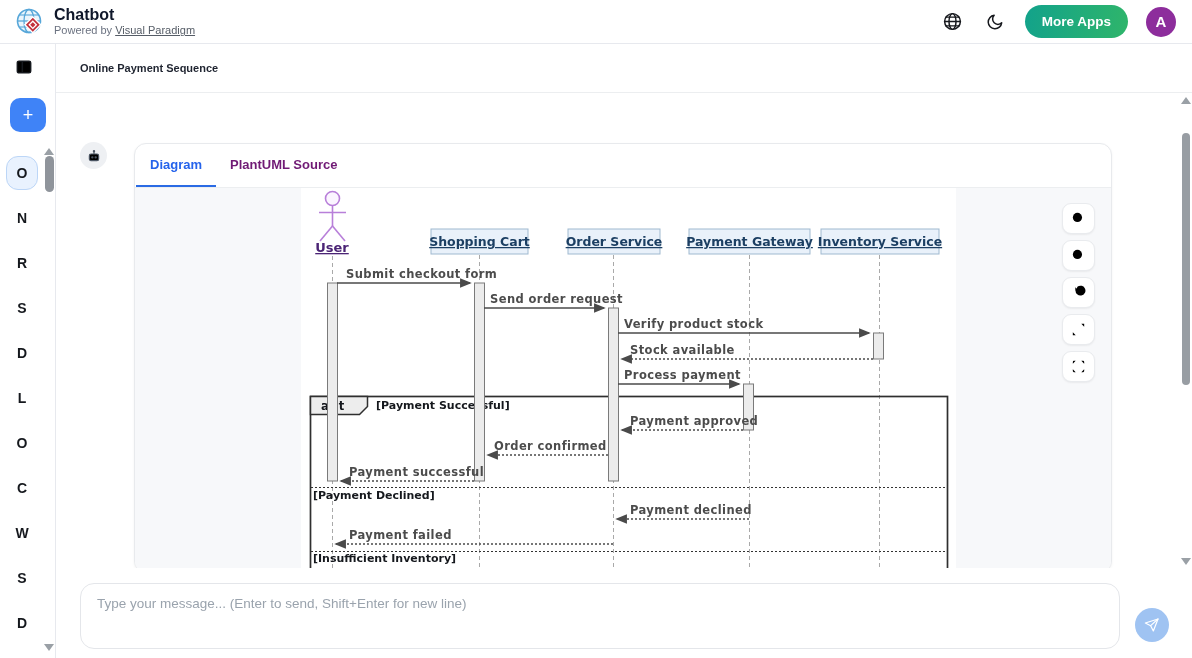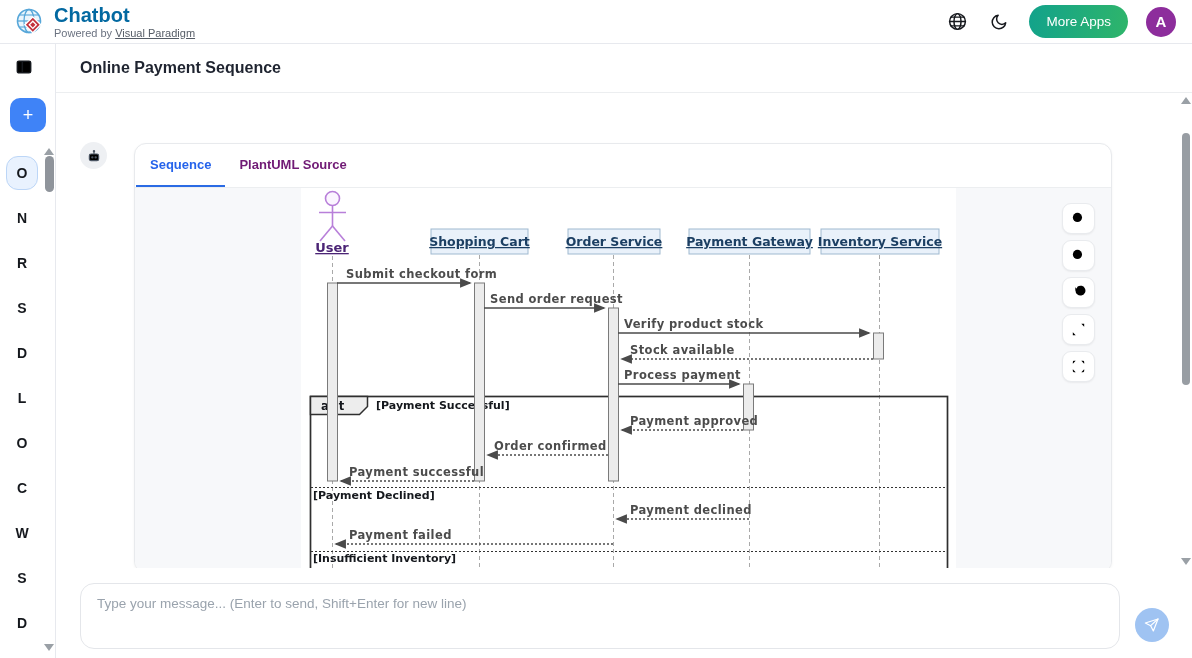--- a/index.html
+++ b/index.html
@@ -5,26 +5,26 @@
   * { margin:0; padding:0; box-sizing:border-box; }
   html,body { width:1192px; height:658px; }
   body { font-family:"Liberation Sans", sans-serif; background:#fff; color:#1f2430; overflow:hidden; }
   .app { position:relative; width:1192px; height:658px; background:#fff; overflow:hidden; }
 
   
   .topbar { position:absolute; left:0; top:0; width:1192px; height:44px; background:#fff;
             border-bottom:1px solid #e7e9ee; display:flex; align-items:center; padding:0 12px; z-index:30; }
   .logo { width:32px; height:32px; margin:0 8px 0 2px; }
   .title-block { display:flex; flex-direction:column; line-height:1.15; }
-  .app-title { font-size:20px; font-weight:bold; color:#0369a1; }
+  .app-title { font-size:16px; font-weight:bold; color:#0f172a; }
   .powered { font-size:11px; color:#6b7280;text-align:right; }
   .powered a { color:#555c66; text-decoration:underline; }
   .topbar-right { margin-left:auto; display:flex; align-items:center; gap:18px; }
   .icon-btn { background:none; border:none; cursor:pointer; width:24px; height:24px; display:flex; align-items:center; justify-content:center; }
-  .more-apps { border:none; cursor:pointer; color:#fff; font-size:13.5px; font-weight:normal;
+  .more-apps { border:none; cursor:pointer; color:#fff; font-size:13.5px; font-weight:bold;
                padding:9px 17px; border-radius:18px; background:linear-gradient(100deg,#12a28b,#2fb56a); }
   .avatar { width:30px; height:30px; border-radius:50%; background:#8d2d9c; color:#fff; font-weight:bold;
             font-size:15px; display:flex; align-items:center; justify-content:center; cursor:pointer; margin-right:4px; }
 
   
   .rail { position:absolute; left:0; top:44px; width:56px; height:614px; background:#fff;
           border-right:1px solid #e7e9ee; z-index:20; }
   .panel-toggle { position:absolute; left:13px; top:13px; width:22px; height:22px; background:none; border:none; cursor:pointer; }
   .new-chat { position:absolute; left:10px; top:54px; width:36px; height:34px; border:none; border-radius:10px;
               background:#3f83f7; color:#fff; font-size:18px; cursor:pointer; line-height:1; }
@@ -35,21 +35,21 @@
   .rail-item.active span { background:#e9f2fe; border:1px solid #bcd6f7; }
   .tri-up { width:0; height:0; border-left:5px solid transparent; border-right:5px solid transparent; border-bottom:7px solid #9aa0a6; }
   .tri-down { width:0; height:0; border-left:5px solid transparent; border-right:5px solid transparent; border-top:7px solid #9aa0a6; }
   .rail-scroll-up { position:absolute; left:44px; top:104px; }
   .rail-scroll-thumb { position:absolute; left:45px; top:112px; width:9px; height:36px; border-radius:5px; background:#8f949b; }
   .rail-scroll-down { position:absolute; left:44px; top:600px; }
 
   
   .page-header { position:absolute; left:56px; top:44px; width:1136px; height:49px; background:#fff;
                  border-bottom:1px solid #eceef0; display:flex; align-items:center; padding-left:24px; z-index:10; }
-  .page-title { font-size:16px; font-weight:bold; color:#1f2430; }
+  .page-title { font-size:11px; font-weight:bold; color:#1f2430; }
 
   .chat-area { position:absolute; left:56px; top:93px; width:1136px; height:475px; background:#fff; overflow:hidden; }
   .bot-avatar { position:absolute; left:24px; top:49px; width:27px; height:27px; border-radius:50%;
                 background:#eef0f3; display:flex; align-items:center; justify-content:center; }
 
   .message-card { position:absolute; left:78px; top:50px; width:978px; height:430px; background:#fff;
                   border:1px solid #e8eaed; border-radius:12px; box-shadow:0 1px 3px rgba(0,0,0,.05); overflow:hidden; }
   .tab-bar { height:44px; border-bottom:1px solid #eceef0; display:flex; align-items:stretch; padding-left:1px; }
   .tab { border:none; background:none; cursor:pointer; font-size:13px; font-weight:600; color:#701a75;
          padding:0 14px; border-bottom:2px solid transparent; }
@@ -186,21 +186,21 @@
         <rect x="5" y="9" width="14" height="10" rx="2.5"></rect>
         <circle cx="9.5" cy="14" r="0.9" fill="#4b5563"></circle>
           <circle cx="14.5" cy="14" r="0.9" fill="#4b5563"></circle>
         <line x1="12" y1="9" x2="12" y2="6"></line>
           <circle cx="12" cy="5" r="1"></circle>
       </svg>
     </div>
 
     <div class="message-card">
       <div class="tab-bar">
-        <button class="tab active">Sequence</button>
+        <button class="tab active">Diagram</button>
         <button class="tab">PlantUML Source</button>
       </div>
       <div class="viewport">
         <div class="svg-panel">
 
           <svg width="655" height="381" viewBox="300 188 655 381">
             <defs>
               <marker id="arr" viewBox="0 0 10 8" refX="8.5" refY="4" markerWidth="9" markerHeight="8" orient="auto-start-reverse">
                 <path d="M0,0 L10,4 L0,8 z" fill="#4a4a4a"></path>
               </marker>

